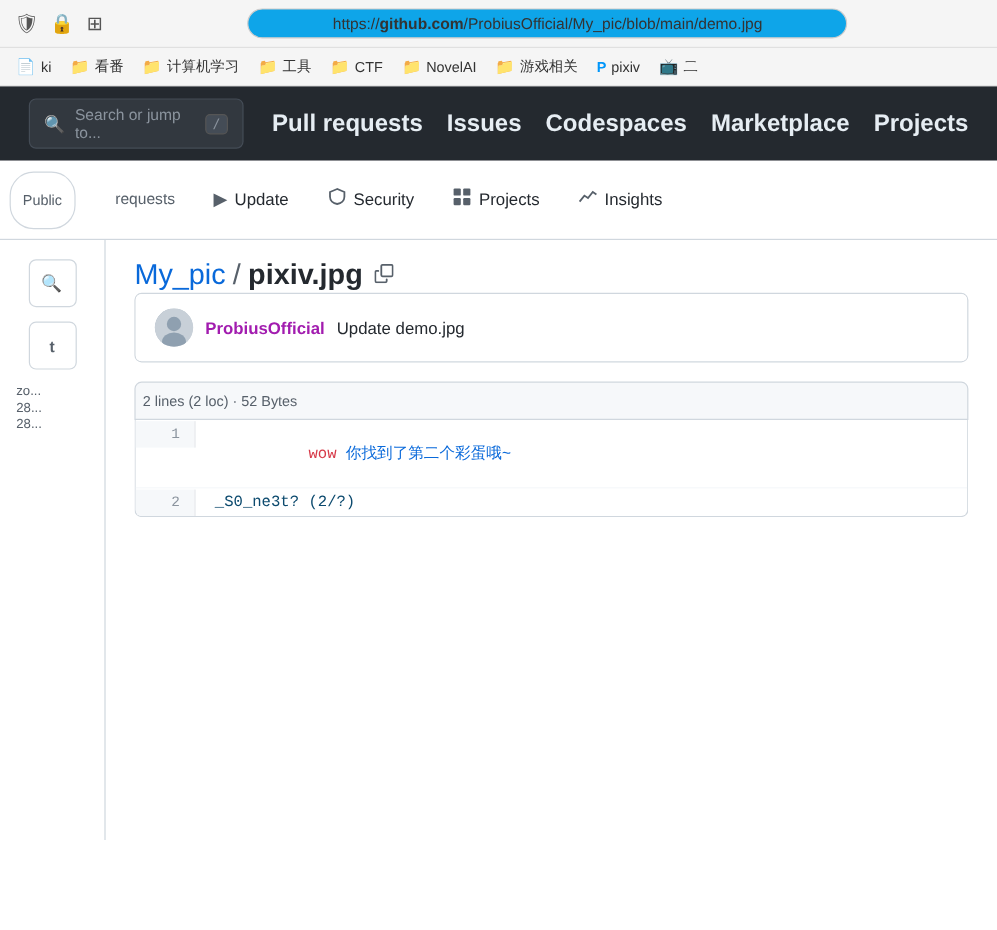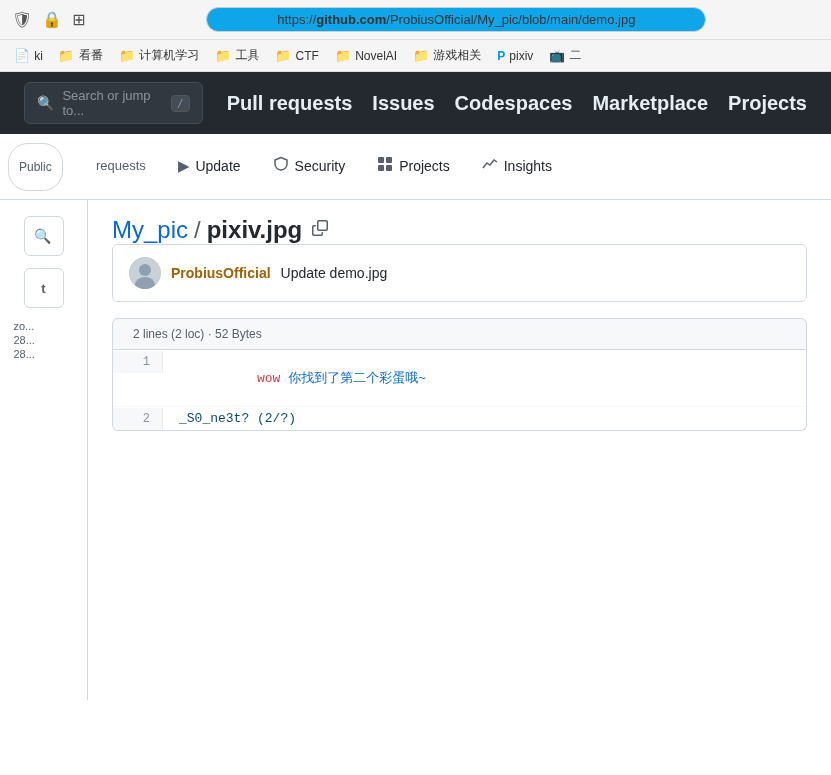--- a/index.html
+++ b/index.html
@@ -260,34 +260,34 @@
       height: 100%;
       border-radius: 50%;
       background: linear-gradient(135deg, #a8b4c0 0%, #c8d0d8 50%, #e0e4e8 100%);
       display: flex;
       align-items: center;
       justify-content: center;
       font-size: 16px;
     }
     .commit-author {
       font-weight: 600;
-      color: #a16207;
+      color: #a21caf;
       font-size: 14px;
     }
     .commit-message {
       color: #24292f;
       font-size: 14px;
     }
 
     
     .file-info-bar {
       background: #f6f8fa;
       border: 1px solid #d0d7de;
       border-radius: 6px 6px 0 0;
-      padding: 8px 20px;
+      padding: 8px 6px;
       font-size: 12px;
       color: #57606a;
       margin-top: 16px;
     }
 
     
     .code-viewer {
       border: 1px solid #d0d7de;
       border-top: none;
       border-radius: 0 0 6px 6px;

